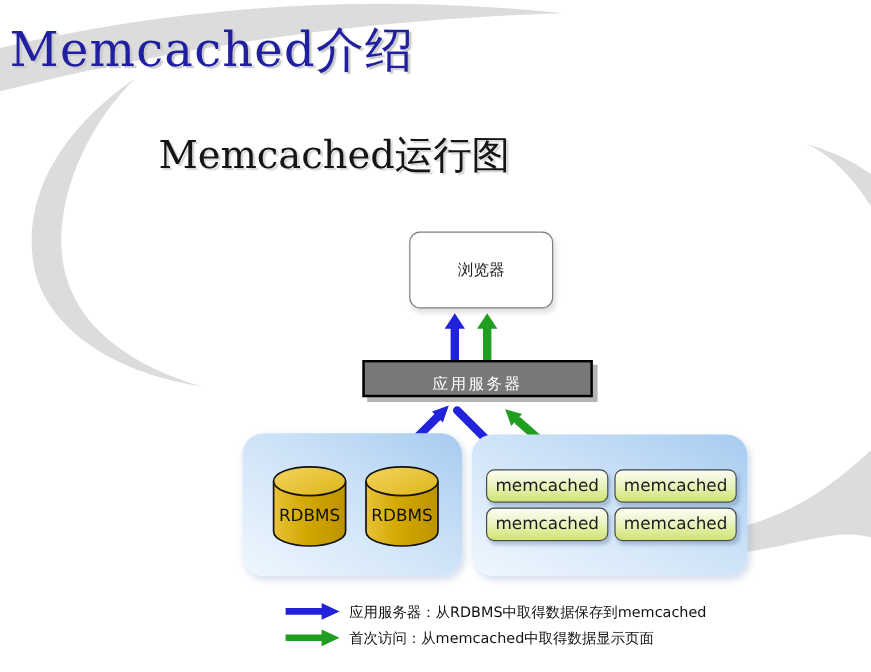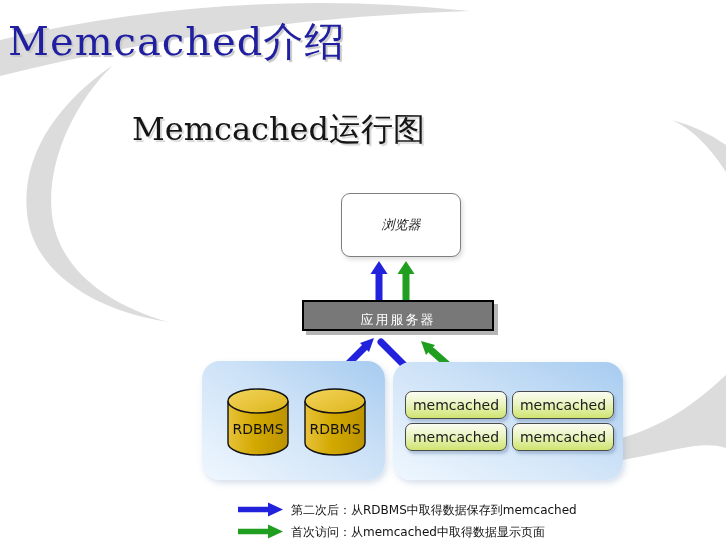--- a/index.html
+++ b/index.html
@@ -10,21 +10,21 @@
 
   
   #slide-title{left:8px;top:14px;font-family:"DejaVu Serif","Liberation Serif",serif;
     font-size:40px;color:#1f1fa0;letter-spacing:1px;text-shadow:2px 2px 1px #c9c9c9;white-space:nowrap;}
   #slide-subtitle{left:88px;top:108px;font-family:"DejaVu Serif","Liberation Serif",serif;
     font-size:32px;color:#151515;text-shadow:2px 2px 1px #d6d6d6;white-space:nowrap;margin-left:44px;}
 
   
   #browser-box{left:341px;top:193px;width:118px;height:62px;background:#ffffff;
     border:1.5px solid #7f7f7f;border-radius:9px;display:flex;align-items:center;justify-content:center;
-    font-size:13px;color:#1a1a1a;box-shadow:2px 3px 4px rgba(0,0,0,0.12);font-style:italic;}
+    font-size:13px;color:#1a1a1a;box-shadow:2px 3px 4px rgba(0,0,0,0.12);}
 
   
   #appserver-box{left:302px;top:300px;width:188px;height:27px;background:#787878;
     border:2px solid #000;display:flex;align-items:flex-end;justify-content:center;
     font-size:13px;color:#ffffff;box-shadow:4px 4px 0 0 #b5b5b5;letter-spacing:2px;}
 
   
   .blue-panel{border-radius:18px;background:linear-gradient(to bottom left,#a6cbf0 0%,#cde2f7 45%,#eff7fe 100%);
     box-shadow:2px 3px 6px rgba(120,150,190,0.30);}
   #rdbms-panel{left:202px;top:361px;width:183px;height:119px;}
@@ -133,21 +133,21 @@
     <span>memcached</span>
   </div>
   <div class="mc-box" style="left:512px;top:423px;">
     <span>memcached</span>
   </div>
 
   <svg class="legend-arrow" id="legend-arrow-1" width="50" height="15" viewBox="0 0 50 15">
     <line x1="2" y1="7.5" x2="33" y2="7.5" stroke-width="5.5" stroke="#2222dd"></line>
     <polygon points="47,7.5 32,0.5 32,14.5" fill="#2222dd"></polygon>
   </svg>
-  <div class="layer legend-text" id="legend-text-1">第二次后：从RDBMS中取得数据保存到memcached</div>
+  <div class="layer legend-text" id="legend-text-1">应用服务器：从RDBMS中取得数据保存到memcached</div>
 
   <svg class="legend-arrow" id="legend-arrow-2" width="50" height="15" viewBox="0 0 50 15">
     <line x1="2" y1="7.5" x2="33" y2="7.5" stroke-width="5.5" stroke="#1f9e1f"></line>
     <polygon points="47,7.5 32,0.5 32,14.5" fill="#1f9e1f"></polygon>
   </svg>
   <div class="layer legend-text" id="legend-text-2">首次访问：从memcached中取得数据显示页面</div>
 
 </div>
 
 </body></html>

